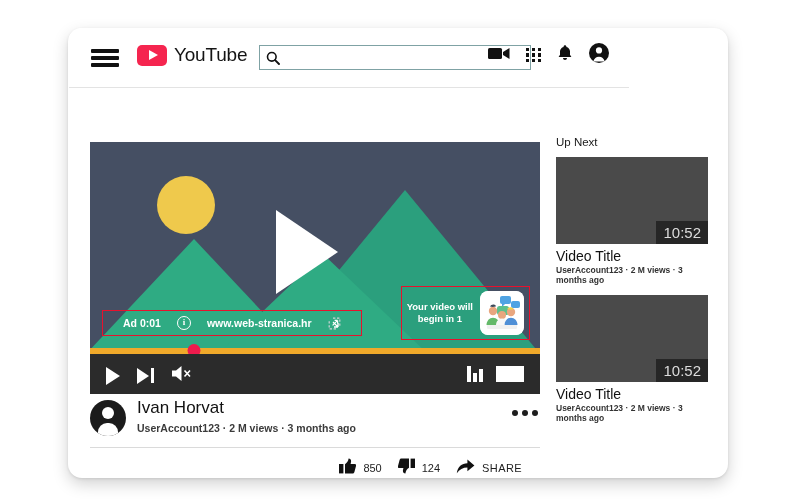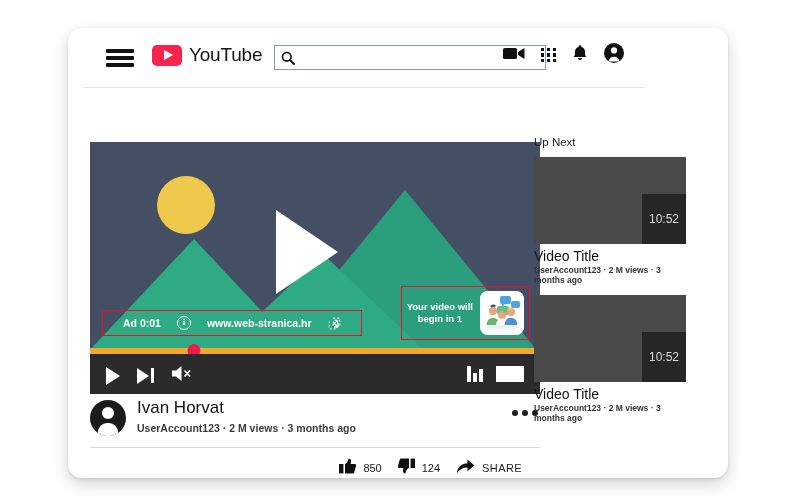--- a/index.html
+++ b/index.html
@@ -29,21 +29,21 @@
     height: 450px;
     background: #ffffff;
     border-radius: 14px;
     box-shadow: 0 6px 16px rgba(0,0,0,0.18), 0 1px 3px rgba(0,0,0,0.10);
     overflow: hidden;
   }
 
   
   .header {
     position: absolute;
-    left: 16px;
+    left: 1px;
     top: 0;
     width: 560px;
     height: 60px;
     background: #ffffff;
     border-bottom: 1px solid #e3e3e3;
     box-sizing: border-box;
   }
   .hamburger {
     position: absolute;
     left: 22px;
@@ -426,21 +426,21 @@
   .action .share-label {
     font-size: 11px;
     color: #1d1d1d;
     letter-spacing: 0.4px;
     text-align: center;
   }
 
   
   .sidebar {
     position: absolute;
-    left: 466px;
+    left: 488px;
     top: 48px;
     width: 152px;
   }
   .upnext-title {
     font-size: 11.5px;
     color: #1a1a1a;
     margin-bottom: 9px;
   }
   .video-card { margin-bottom: 10px; cursor: pointer; }
   .thumb {
@@ -448,22 +448,22 @@
     width: 152px;
     height: 87px;
     background: #4a4a4a;
   }
   .duration {
     position: absolute;
     right: 0;
     bottom: 0;
     background: #262626;
     color: #dcdcdc;
-    font-size: 12px;
-    padding: 18px 7px;
+    font-size: 15px;
+    padding: 3px 7px;
   }
   .v-title {
     font-size: 14px;
     color: #111111;
     margin-top: 4px;
     line-height: 16px;
   }
   .v-meta {
     font-size: 8.5px;
     color: #333333;

